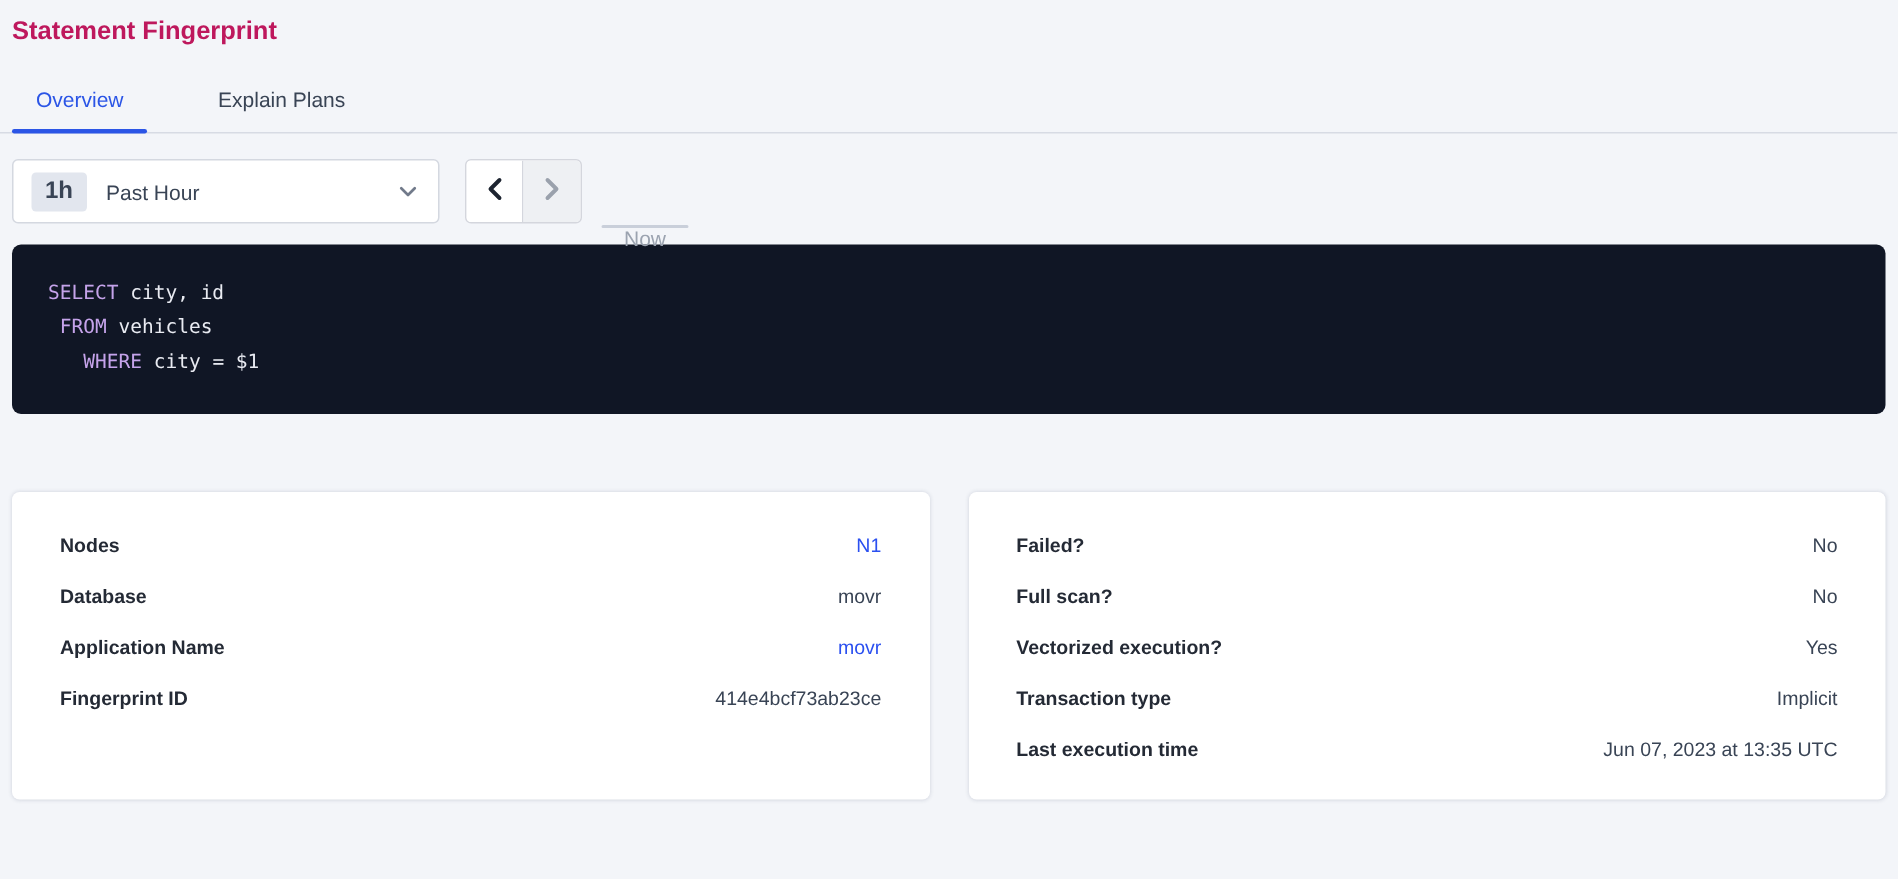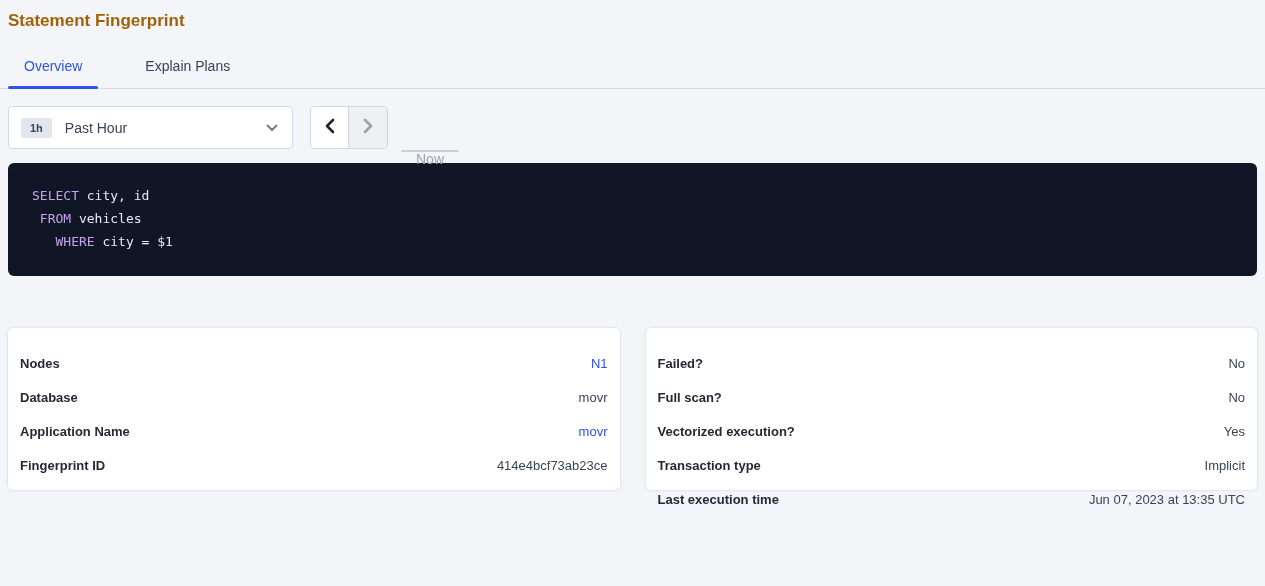--- a/index.html
+++ b/index.html
@@ -19,21 +19,21 @@
     color:var(--text-mid);
     font-size:13px;
   }
   .gutter{padding-left:8px;padding-right:8px;}
 
   
   .page-title{
     margin:11px 0 0 0;
     font-size:17px;
     font-weight:700;
-    color:#a16207;
+    color:#be185d;
   }
 
   
   .tabbar{
     margin-top:27px;
     border-bottom:1px solid var(--border);
     display:flex;
     padding-left:8px;
   }
   .tab{
@@ -69,21 +69,21 @@
     border-radius:4px;
     display:flex;
     align-items:center;
     padding:0 14px 0 12px;
     cursor:pointer;
   }
   .time-badge{
     background:#e2e6ee;
     border-radius:3px;
     padding:4px 9px;
-    font-size:11px;
+    font-size:16px;
     font-weight:700;
     color:var(--text-mid);
   }
   .time-label{
     margin-left:13px;
     font-size:14px;
     color:var(--text-mid);
     flex:1;
   }
   .chev-down{display:flex;align-items:center;}
@@ -151,22 +151,22 @@
   .cards{
     margin-top:52px;
     display:flex;
     gap:26px;
   }
   .card{
     flex:1;
     background:#fff;
     border-radius:5px;
     box-shadow:0 0 3px rgba(44,58,88,0.18);
-    padding:18px 12px;
-    height:162px;
+    padding:18px 32px;
+    height:205px;
   }
   .card-row{
     height:34px;
     display:flex;
     align-items:center;
     justify-content:space-between;
   }
   .card-row .lbl{
     font-weight:700;
     color:var(--text-dark);

